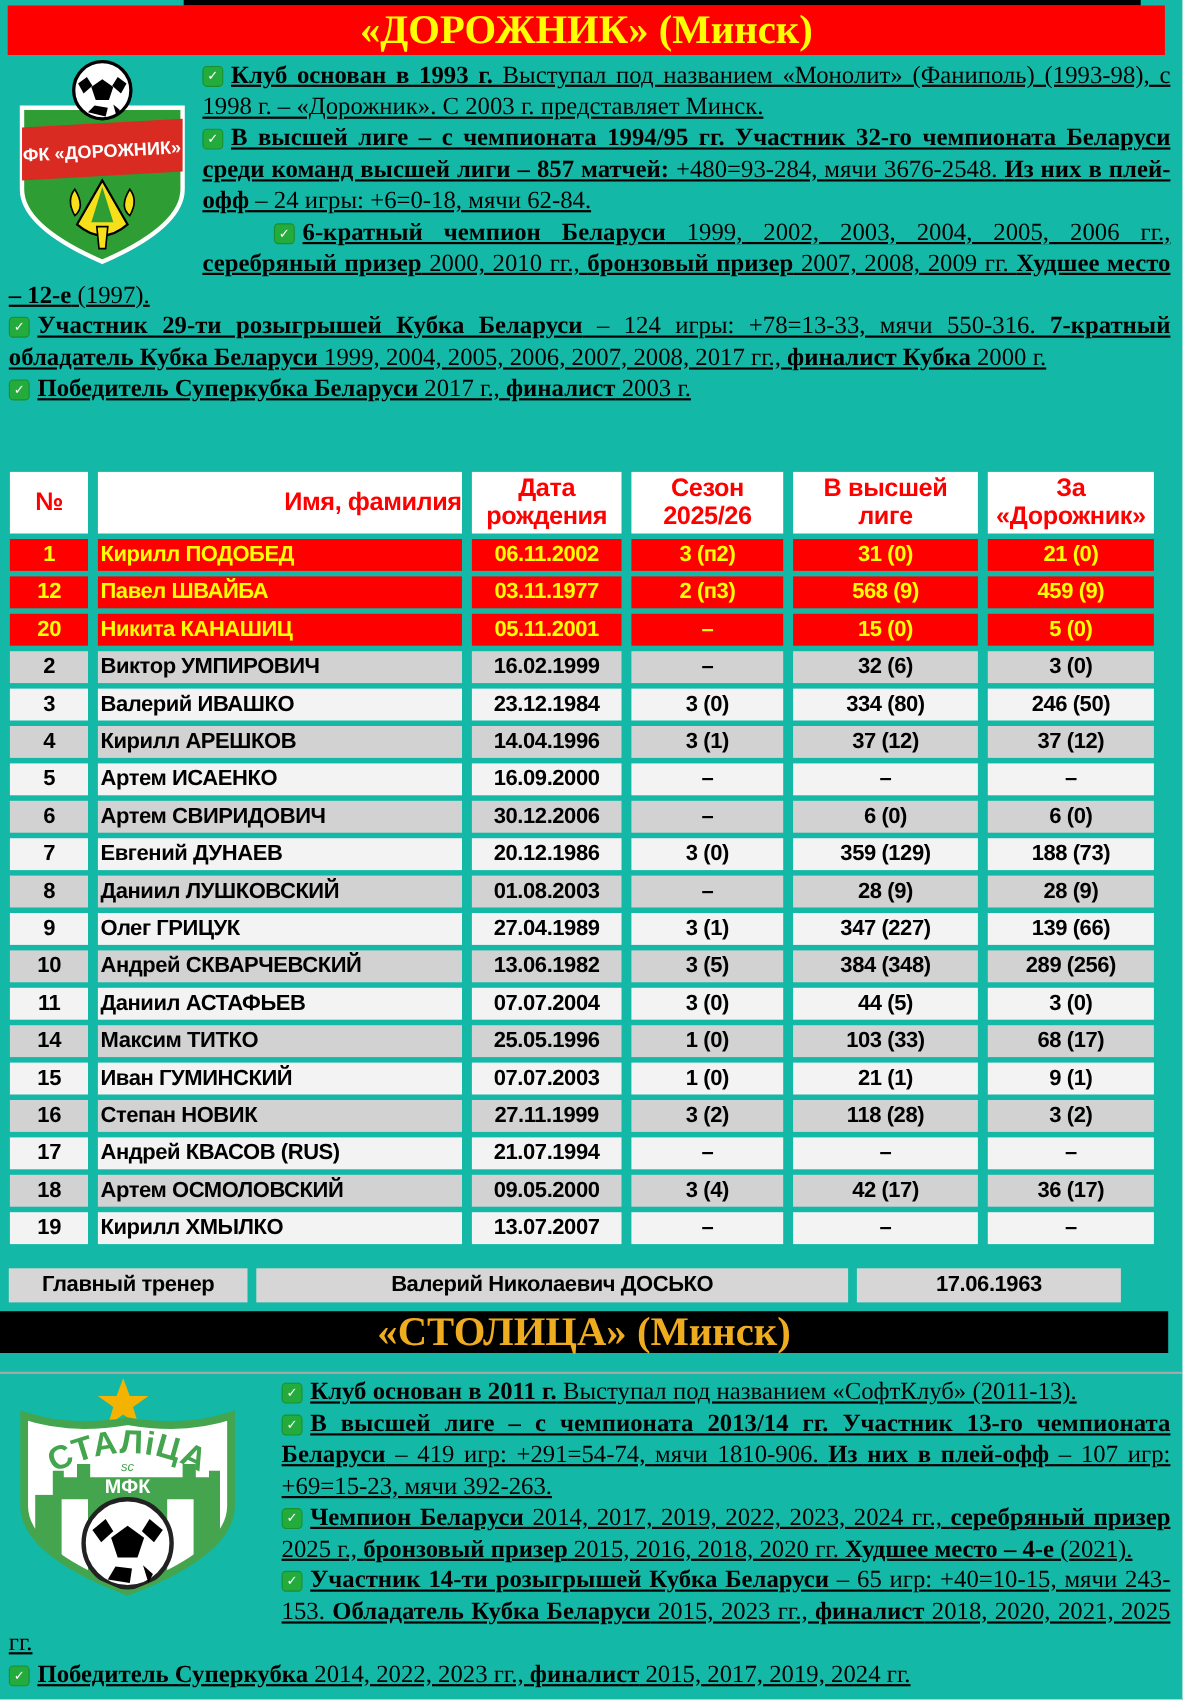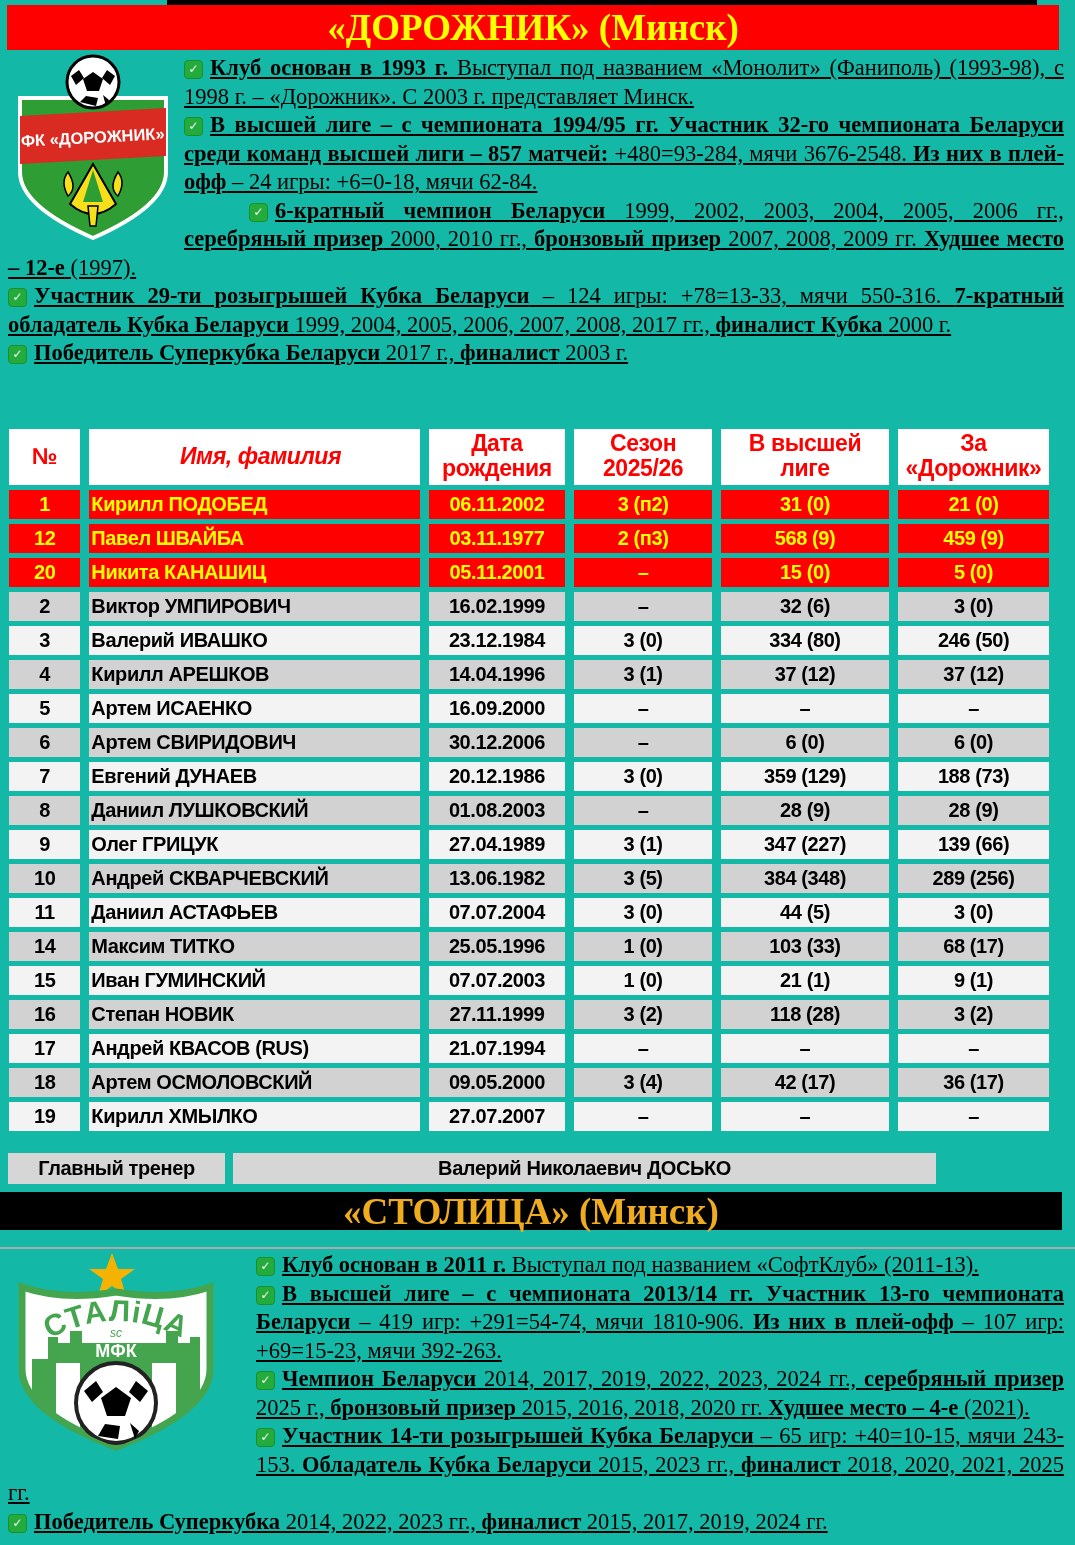--- a/index.html
+++ b/index.html
@@ -30,29 +30,29 @@
   .chk{display:inline-block;width:17px;height:17px;background:#23AB3C;border:1px solid #1B8F30;
        border-radius:4px;color:#fff;font-family:"DejaVu Sans",sans-serif;font-weight:bold;
        font-size:12px;line-height:16px;text-align:center;vertical-align:2px;margin-right:7px;
        text-indent:0;}
   
   .roster{position:absolute;left:0px;top:424px;width:1066px;}
   table.roster-t{border-collapse:separate;border-spacing:9px 5px;table-layout:fixed;width:1058px;
        font-family:"Liberation Sans",sans-serif;font-weight:bold;letter-spacing:-0.4px;}
   table.roster-t th{color:#FF0000;font-size:23px;line-height:25px;font-weight:bold;
        text-align:center;vertical-align:middle;padding:2px 0 4px 0;background:#fff;}
-  table.roster-t th.left{text-align:center;padding-left:12px;font-style:italic;}
+  table.roster-t th.left{text-align:right;padding-left:12px;}
   table.roster-t td{height:29px;font-size:20px;text-align:center;vertical-align:middle;
        padding:0;white-space:nowrap;overflow:hidden;}
   table.roster-t td:nth-child(2){text-align:left;padding-left:2px;}
   tr.gk td{background:#FF0000;color:#FFFF00;}
   tr.gray td{background:#D2D2D2;color:#000;}
   tr.lite td{background:#F3F3F3;color:#000;}
   
-  .trainer{position:absolute;left:8px;top:1153px;width:928px;display:flex;gap:8px;
+  .trainer{position:absolute;left:8px;top:1153px;width:1011px;display:flex;gap:8px;
        font-family:"Liberation Sans",sans-serif;font-weight:bold;font-size:20px;
        letter-spacing:-0.4px;text-align:right;}
   .trainer .cell{background:#D6D6D6;height:31px;display:flex;align-items:center;
        justify-content:center;}
   .trainer .c1{width:217px;}
   .trainer .c2{flex:1;}
   .trainer .c3{width:240px;}
   svg text{font-family:"Liberation Sans",sans-serif;}
 </style>
 </head>
@@ -278,32 +278,33 @@
             <td>18</td>
             <td>Артем ОСМОЛОВСКИЙ</td>
             <td>09.05.2000</td>
             <td>3 (4)</td>
             <td>42 (17)</td>
             <td>36 (17)</td>
           </tr>
           <tr class="lite">
             <td>19</td>
             <td>Кирилл ХМЫЛКО</td>
-            <td>27.07.2007</td>
+            <td>13.07.2007</td>
             <td>–</td>
             <td>–</td>
             <td>–</td>
           </tr>
         </tbody>
     </table>
   </div>
 
   <div class="trainer">
     <div class="cell c1">Главный тренер</div>
     <div class="cell c2">Валерий Николаевич ДОСЬКО</div>
+    <div class="cell c3">17.06.1963</div>
   </div>
 
   <div class="banner banner-black">
     <span>«СТОЛИЦА» (Минск)</span>
   </div>
   <div class="under-banner-line"></div>
 
   <div class="section section2">
     <div class="logo-float logo2-float">
       <svg width="232" height="201" viewBox="0 0 232 201">

